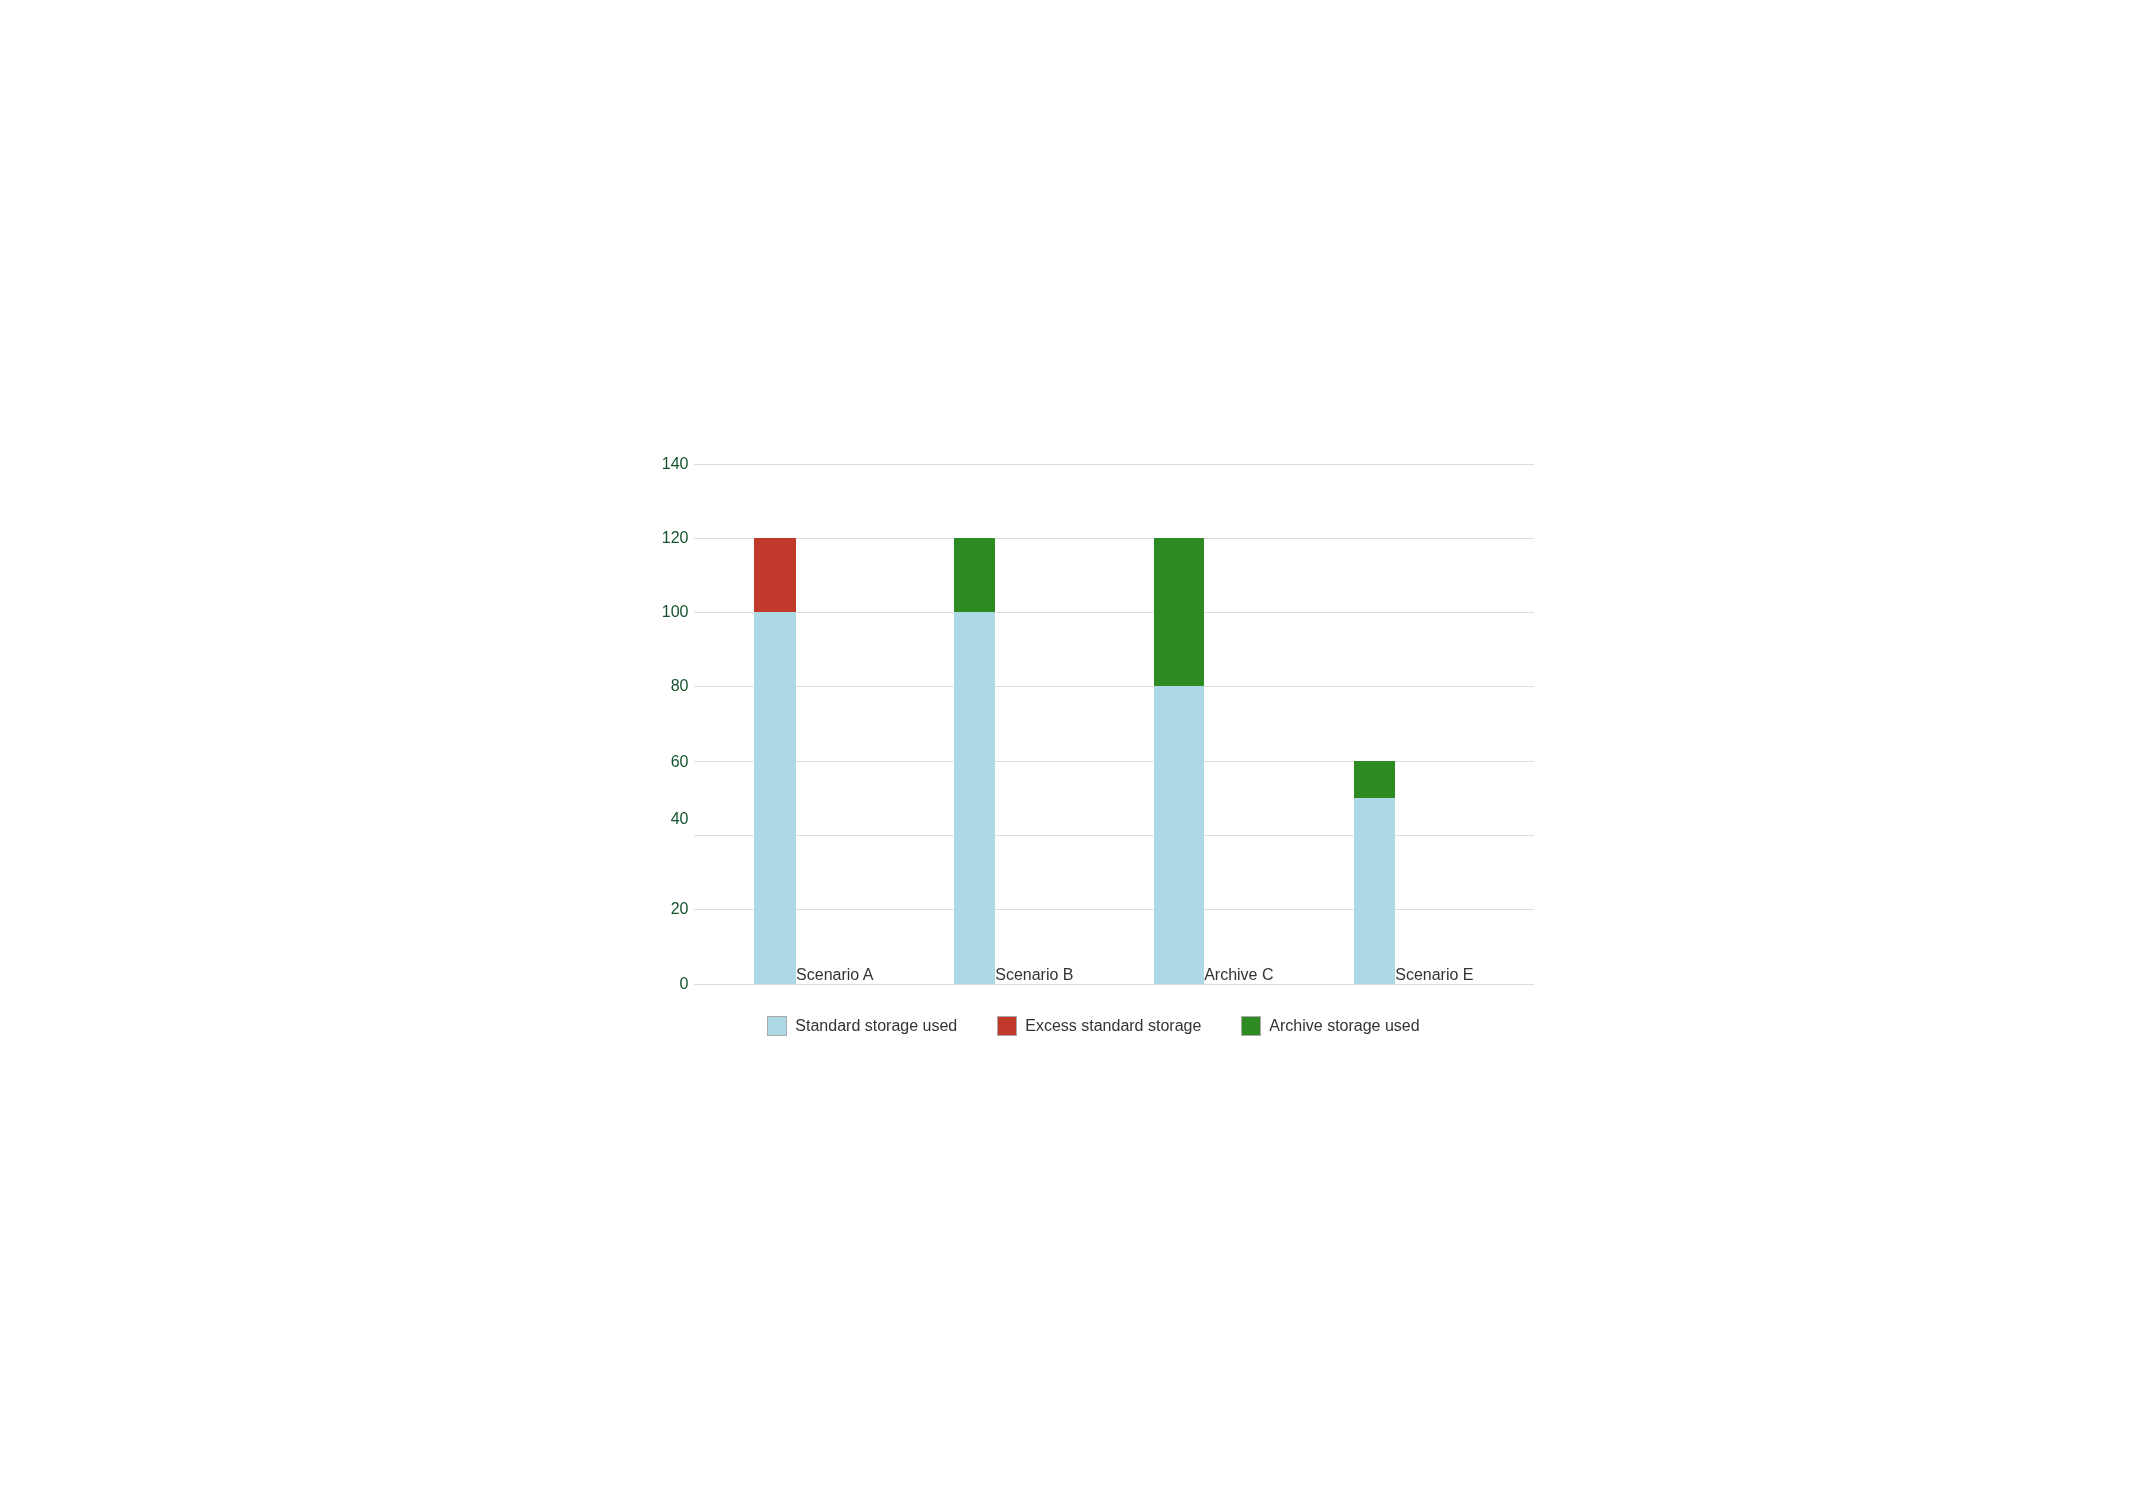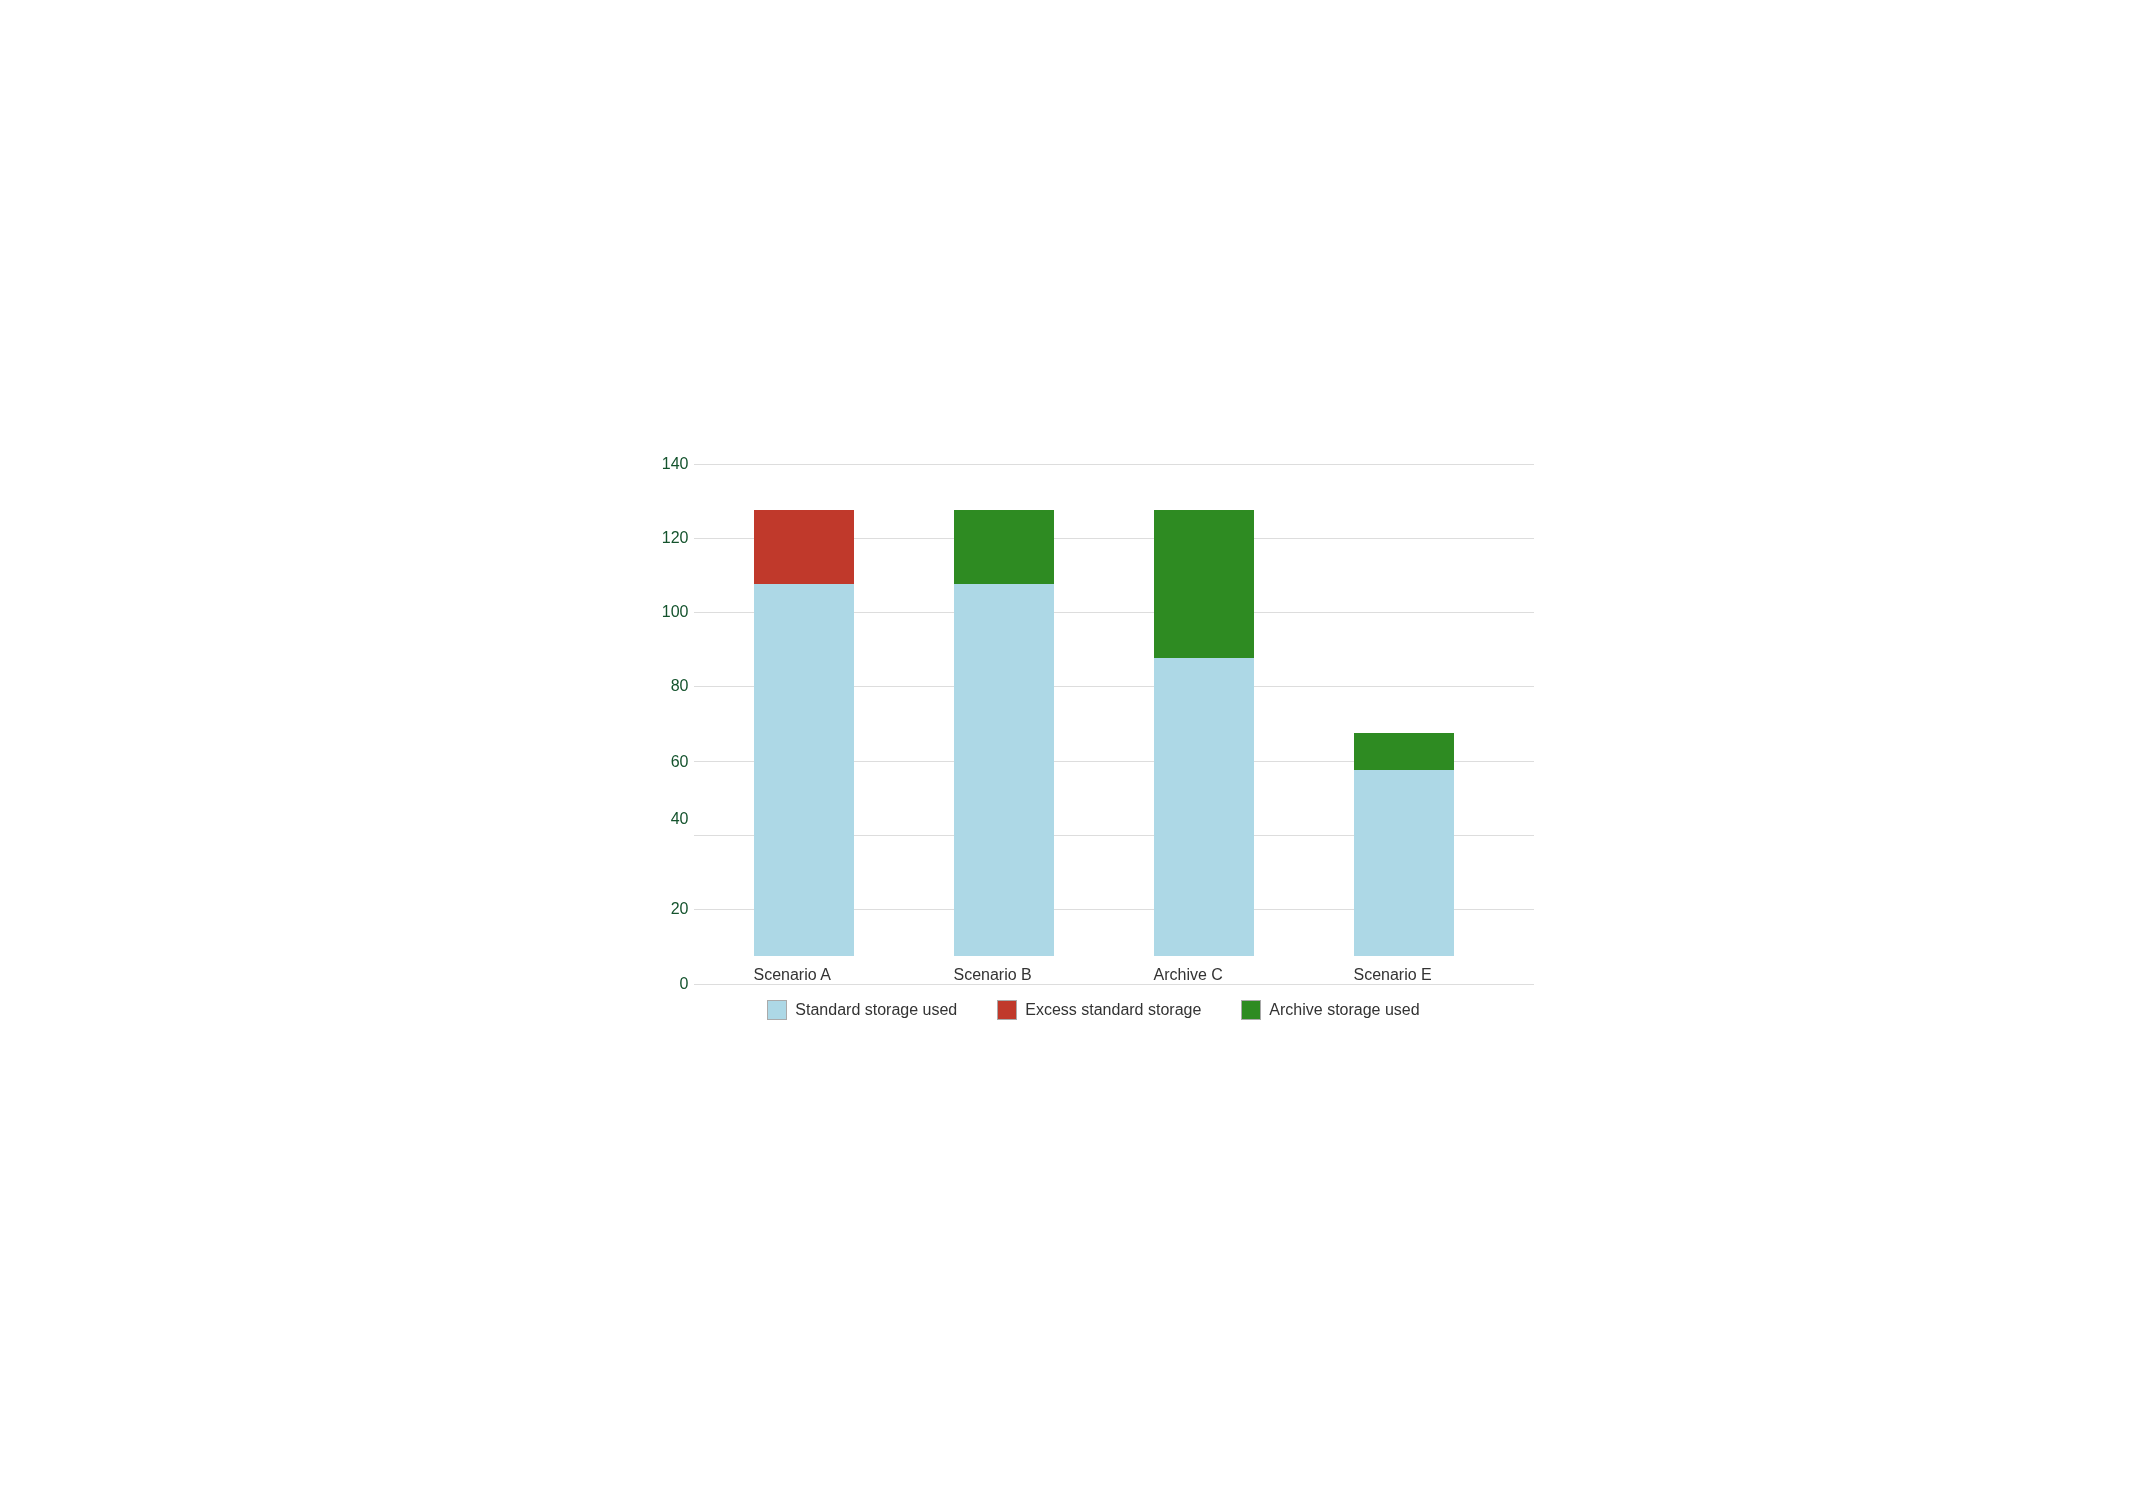--- a/index.html
+++ b/index.html
@@ -76,22 +76,22 @@
       left: 40px;
       right: 0;
       bottom: 0;
       display: flex;
       align-items: flex-end;
       justify-content: space-around;
       padding: 0 20px;
     }
     .bar-group {
       display: flex;
-      flex-direction: column;
-      align-items: flex-start;
+      flex-direction: row;
+      align-items: flex-end;
       width: 120px;
     }
     .bar-stack {
       display: flex;
       flex-direction: column-reverse;
       width: 100px;
     }
     .bar-segment {
       width: 100%;
     }
@@ -100,21 +100,21 @@
       font-size: 16px;
       color: #333;
       text-align: center;
       white-space: nowrap;
     }
     .legend {
       display: flex;
       justify-content: center;
       align-items: center;
       gap: 40px;
-      margin-top: 16px;
+      margin-top: 32px;
       flex-wrap: wrap;
     }
     .legend-item {
       display: flex;
       align-items: center;
       gap: 8px;
       font-size: 16px;
       color: #333;
     }
     .legend-swatch {

